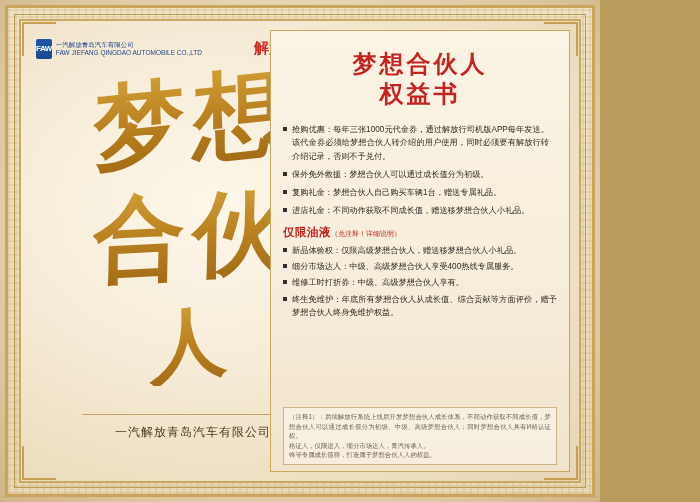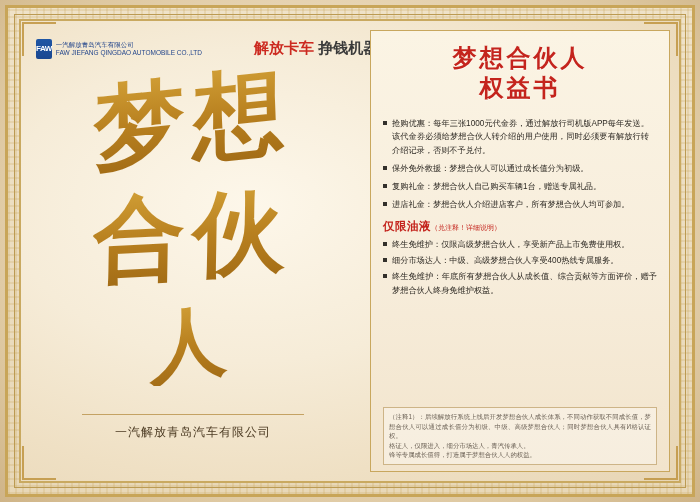--- a/index.html
+++ b/index.html
@@ -8,21 +8,21 @@
   }
   body {
     width: 700px;
     height: 502px;
     overflow: hidden;
     font-family: "Liberation Sans", "DejaVu Sans", sans-serif;
     background: #b99b5e;
   }
   .poster {
     position: relative;
-    width: 700px;
+    width: 600px;
     height: 502px;
     box-sizing: border-box;
     background:
       radial-gradient(ellipse at 50% 45%, #f3e6cf 0%, #ecdbbe 45%, #ddc79f 78%, #cfb487 100%);
   }
   
   .frame-outer {
     position: absolute;
     left: 5px; top: 5px; right: 5px; bottom: 5px;
     border: 3px solid #c8a558;
@@ -169,21 +169,21 @@
     padding: 10px 12px 8px 12px;
   }
   .panel-title {
     text-align: center;
     color: #c4241d;
     font-family: Liberation Serif, serif;
     font-weight: bold;
     font-size: 24px;
     letter-spacing: 3px;
     line-height: 1.25;
-    margin: 2px 0 2px 0;
+    margin: 8px 0 2px 0;
     text-shadow: 0 1px 0 rgba(255,255,255,0.6);
   }
   .panel-title .t2 { display: block; }
   .benefit-list {
     margin: 14px 8px 0 0;
     padding: 0;
     list-style: none;
   }
   .benefit-item {
     position: relative;
@@ -298,30 +298,31 @@
     <div class="panel">
       <div class="panel-title">
         <span class="t1">梦想合伙人</span>
         <span class="t2">权益书</span>
       </div>
 
       <ul class="benefit-list">
         <li class="benefit-item">抢购优惠：每年三张1000元代金券，通过解放行司机版APP每年发送。该代金券必须给梦想合伙人转介绍的用户使用，同时必须要有解放行转介绍记录，否则不予兑付。</li>
         <li class="benefit-item">保外免外救援：梦想合伙人可以通过成长值分为初级。</li>
         <li class="benefit-item">复购礼金：梦想合伙人自己购买车辆1台，赠送专属礼品。</li>
-        <li class="benefit-item">进店礼金：梦想合伙人介绍进店客户，所有梦想合伙人均可参加。</li>
+        <li class="benefit-item">进店礼金：不同动作获取不同成长值，赠送移梦想合伙人小礼品。</li>
       </ul>
 
       <div class="level-header">
         <span>仅限油液</span><span class="note">（兑注释！详细说明）</span>
       </div>
 
       <ul class="level-list">
-        <li class="level-item">终生免维护：仅限高级梦想合伙人，享受新产品上市免费使用权。</li>
+        <li class="level-item">新品体验权：仅限高级梦想合伙人，赠送移梦想合伙人小礼品。</li>
         <li class="level-item">细分市场达人：中级、高级梦想合伙人享受400热线专属服务。</li>
+        <li class="level-item">维修工时打折券：中级、高级梦想合伙人享有。</li>
         <li class="level-item">终生免维护：年底所有梦想合伙人从成长值、综合贡献等方面评价，赠予梦想合伙人终身免维护权益。</li>
       </ul>
 
       <div class="footnote">
         <p>（注释1）：后续解放行系统上线后开发梦想合伙人成长体系，不同动作获取不同成长值，梦想合伙人可以通过成长值分为初级、中级、高级梦想合伙人；同时梦想合伙人具有И格认证权。</p>
         <p>格证人，仅限进入，细分市场达人，青汽传承人。</p>
         <p>锋等专属成长值得，打造属于梦想合伙人人的权益。</p>
       </div>
     </div>
 

